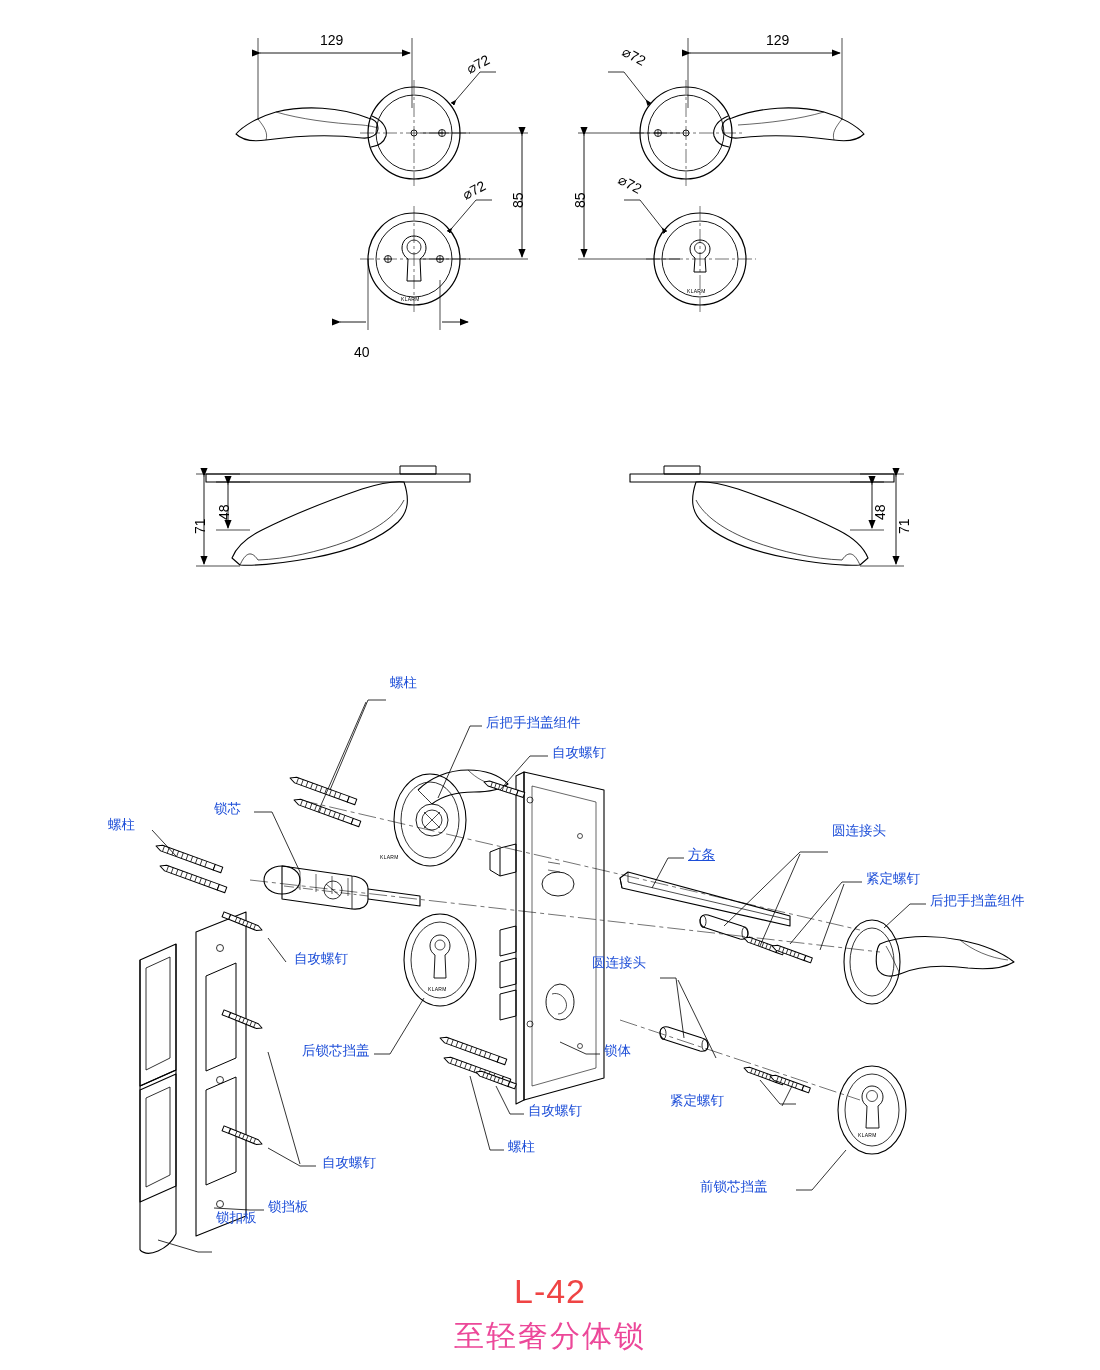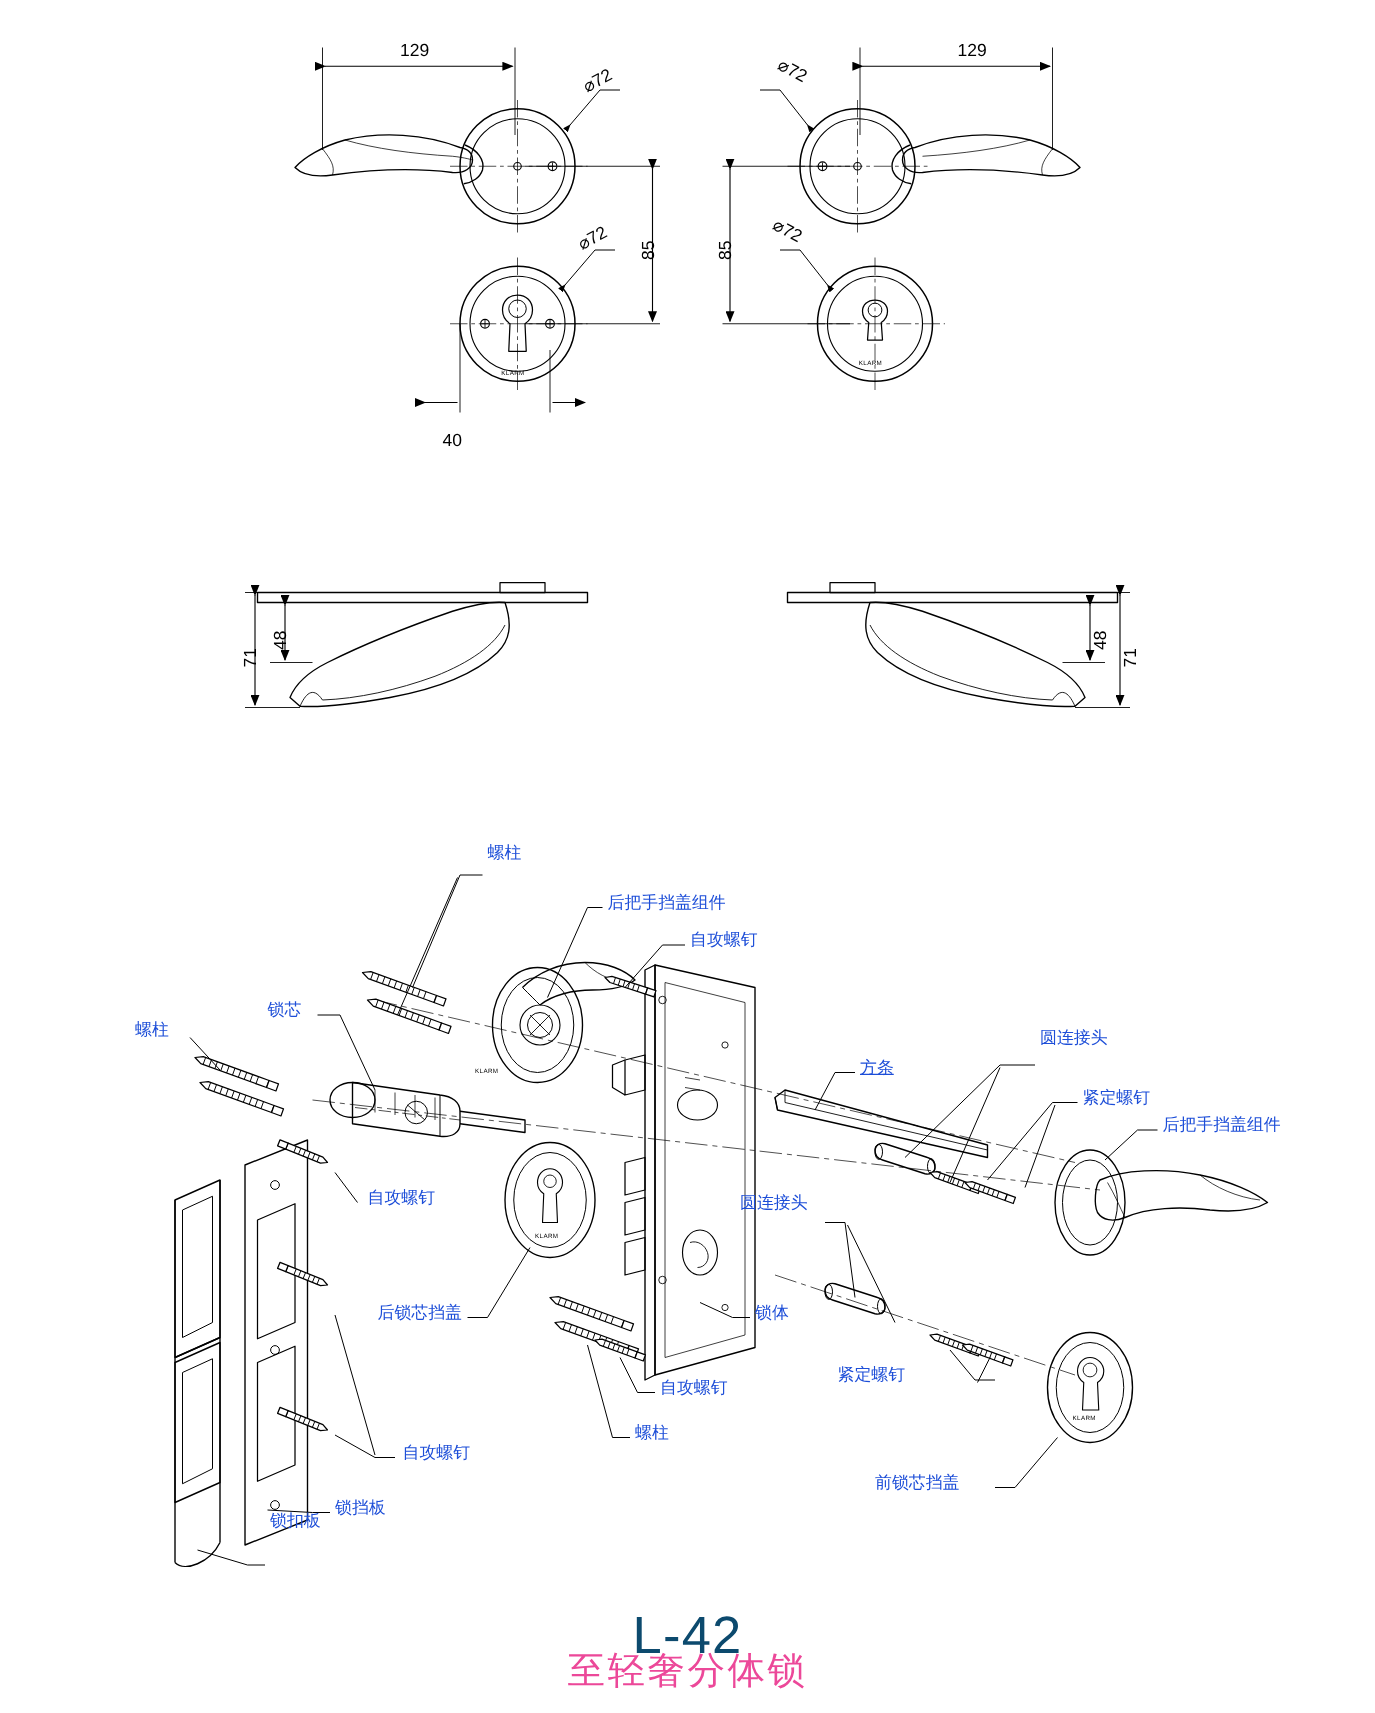--- a/index.html
+++ b/index.html
@@ -5,21 +5,21 @@
   html,body{margin:0;padding:0;background:#ffffff;}
   body{width:1100px;height:1370px;position:relative;overflow:hidden;
        font-family:"Liberation Sans","DejaVu Sans",sans-serif;color:#000;}
   .stage{position:absolute;left:0;top:0;width:1004px;height:1370px;}
   svg.layer{position:absolute;left:0;top:0;width:1100px;height:1370px;}
   .lbl{position:absolute;font-size:13px;line-height:1;white-space:nowrap;color:#1d4ed8;}
   .lbl.cn{font-family:"DejaVu Sans","Liberation Sans",sans-serif;font-size:13.5px;}
   .dim{position:absolute;font-size:14px;white-space:nowrap;color:#000;}
   .dim.rot{transform:rotate(-90deg);transform-origin:left top;}
   .title-main{position:absolute;left:0;width:1100px;text-align:center;
-              font-size:42px;letter-spacing:1px;color:#0c4a6e;font-family:"Liberation Sans",sans-serif;margin-top:12px;}
+              font-size:34px;letter-spacing:1px;color:#ef4444;font-family:"Liberation Sans",sans-serif;}
   .title-sub{position:absolute;left:0;width:1100px;text-align:center;
              font-size:30px;letter-spacing:2px;color:#ec4899;
              font-family:"DejaVu Sans","Liberation Sans",sans-serif;}
   .brandtag{position:absolute;font-size:5px;letter-spacing:.3px;color:#000;
             font-family:"Liberation Sans",sans-serif;}
 </style>
 </head>
 <body>
 
 <div class="stage">

